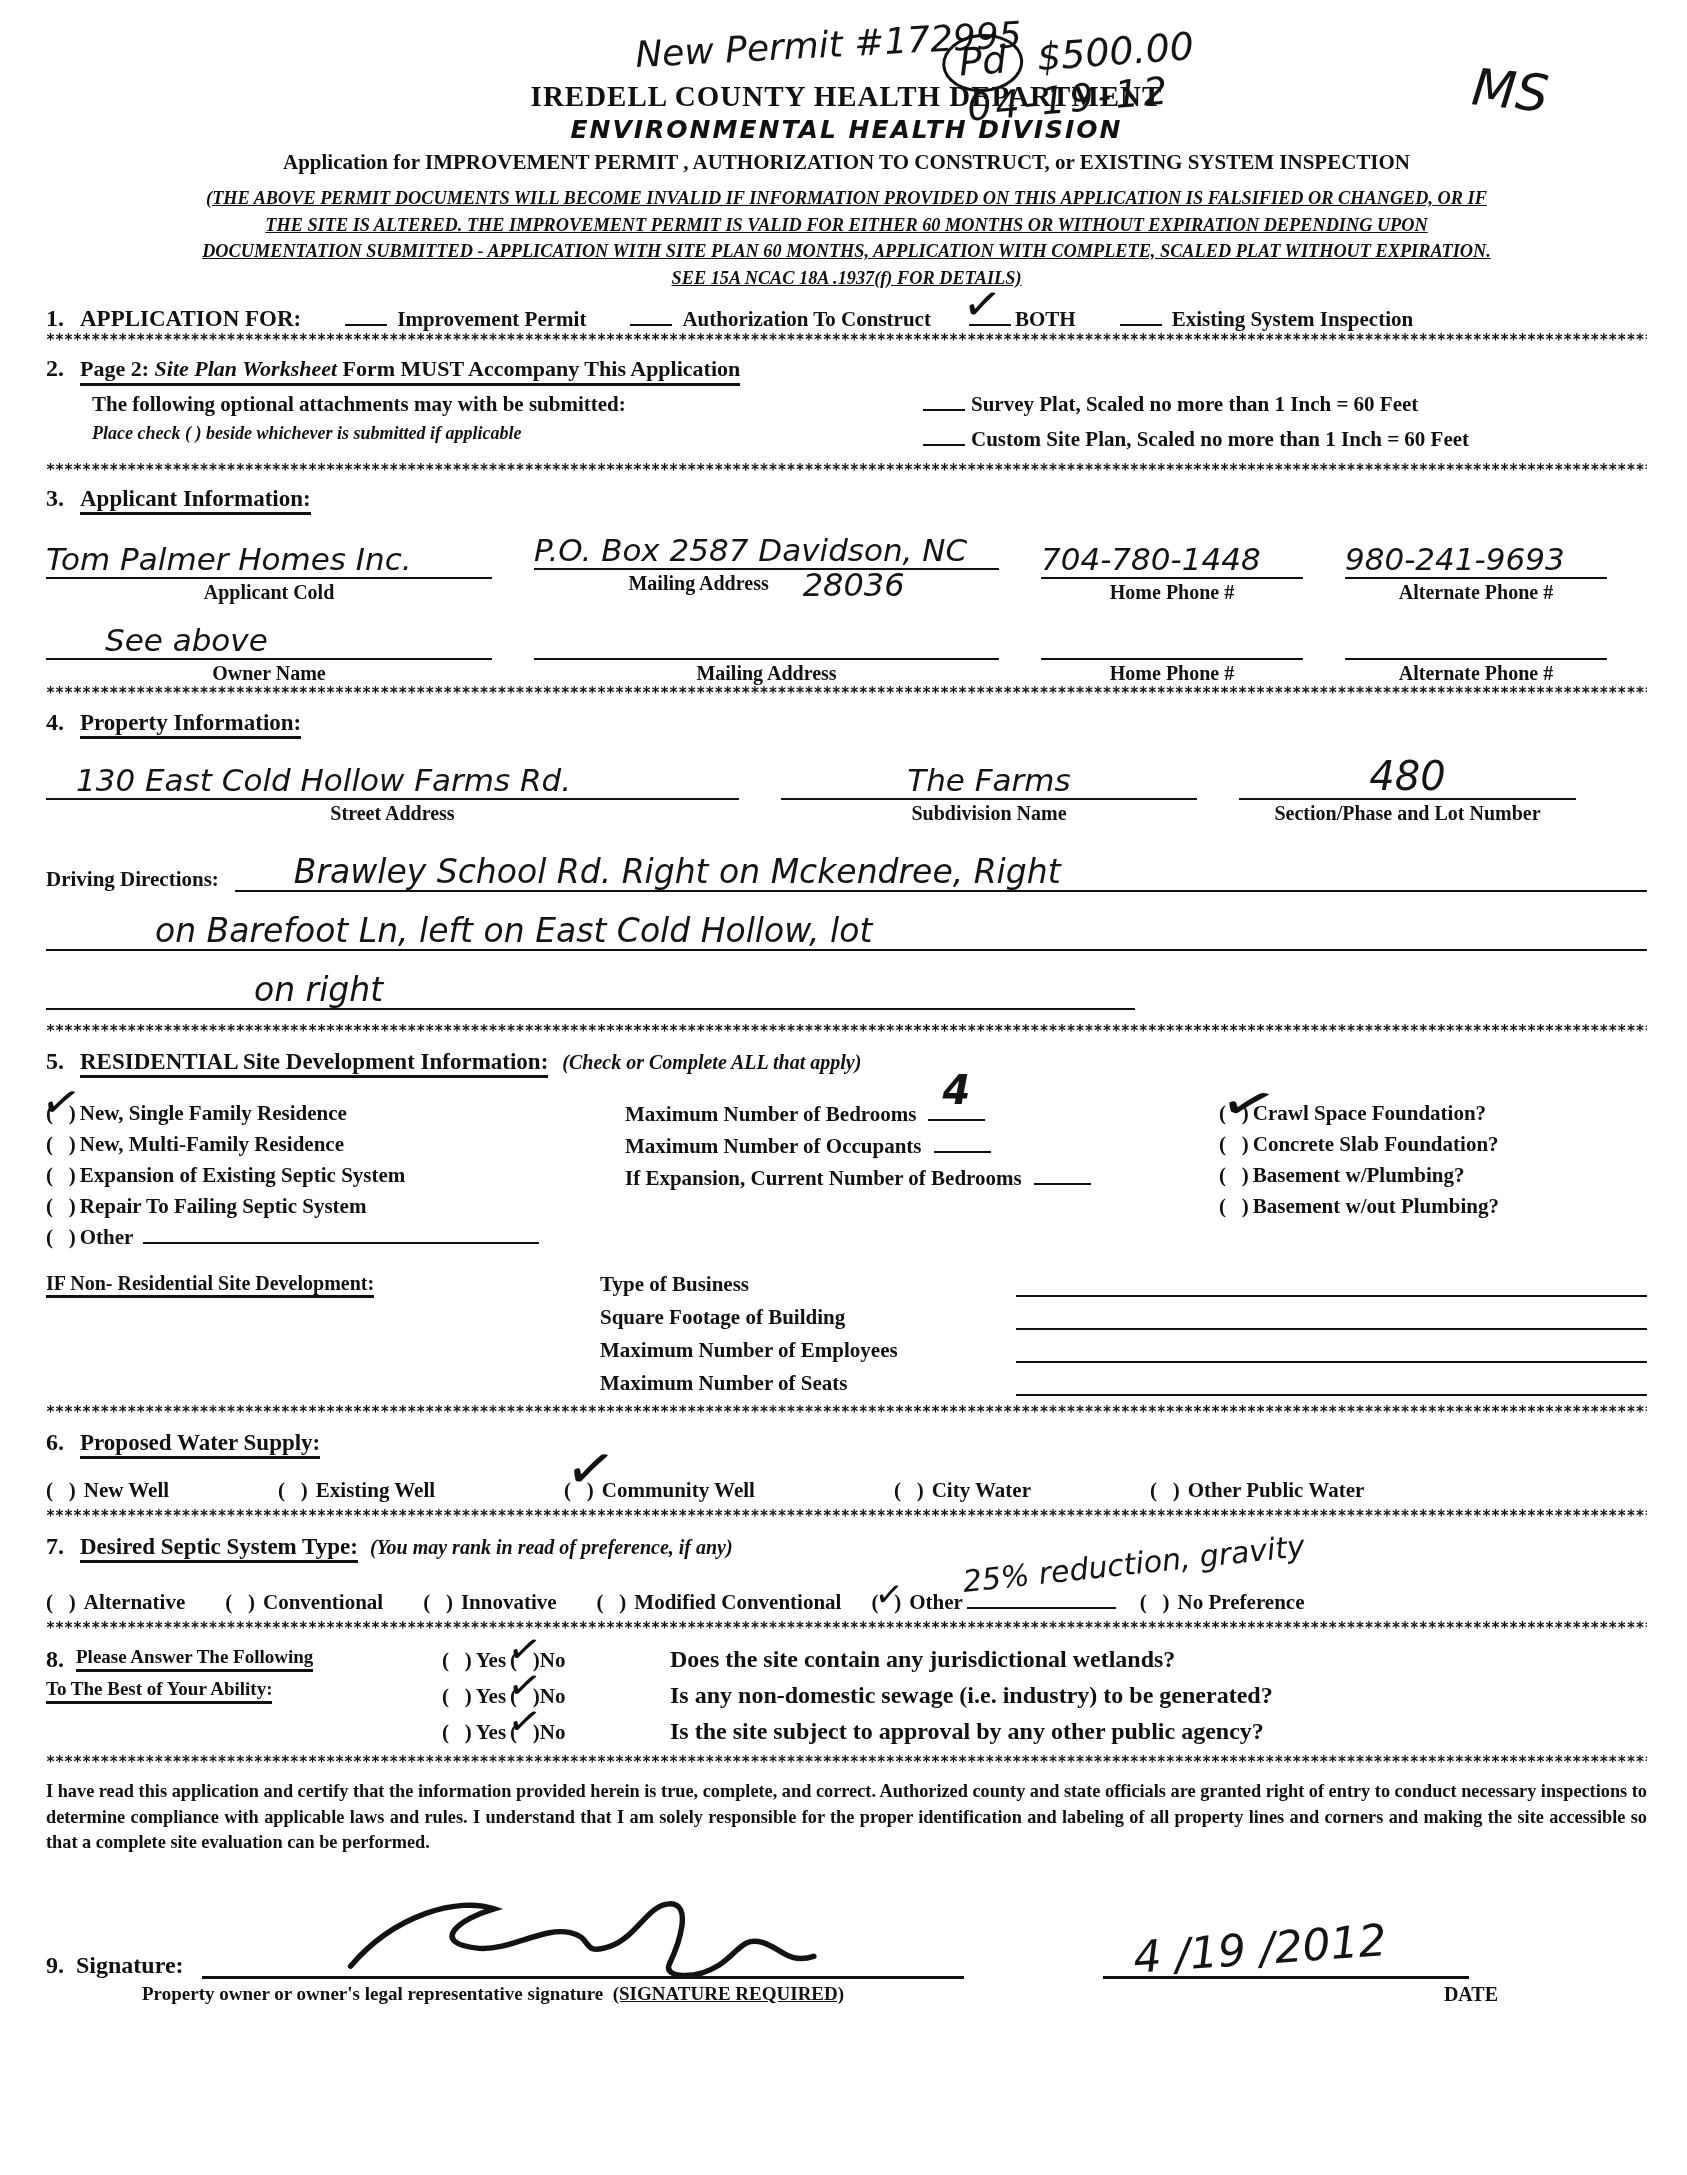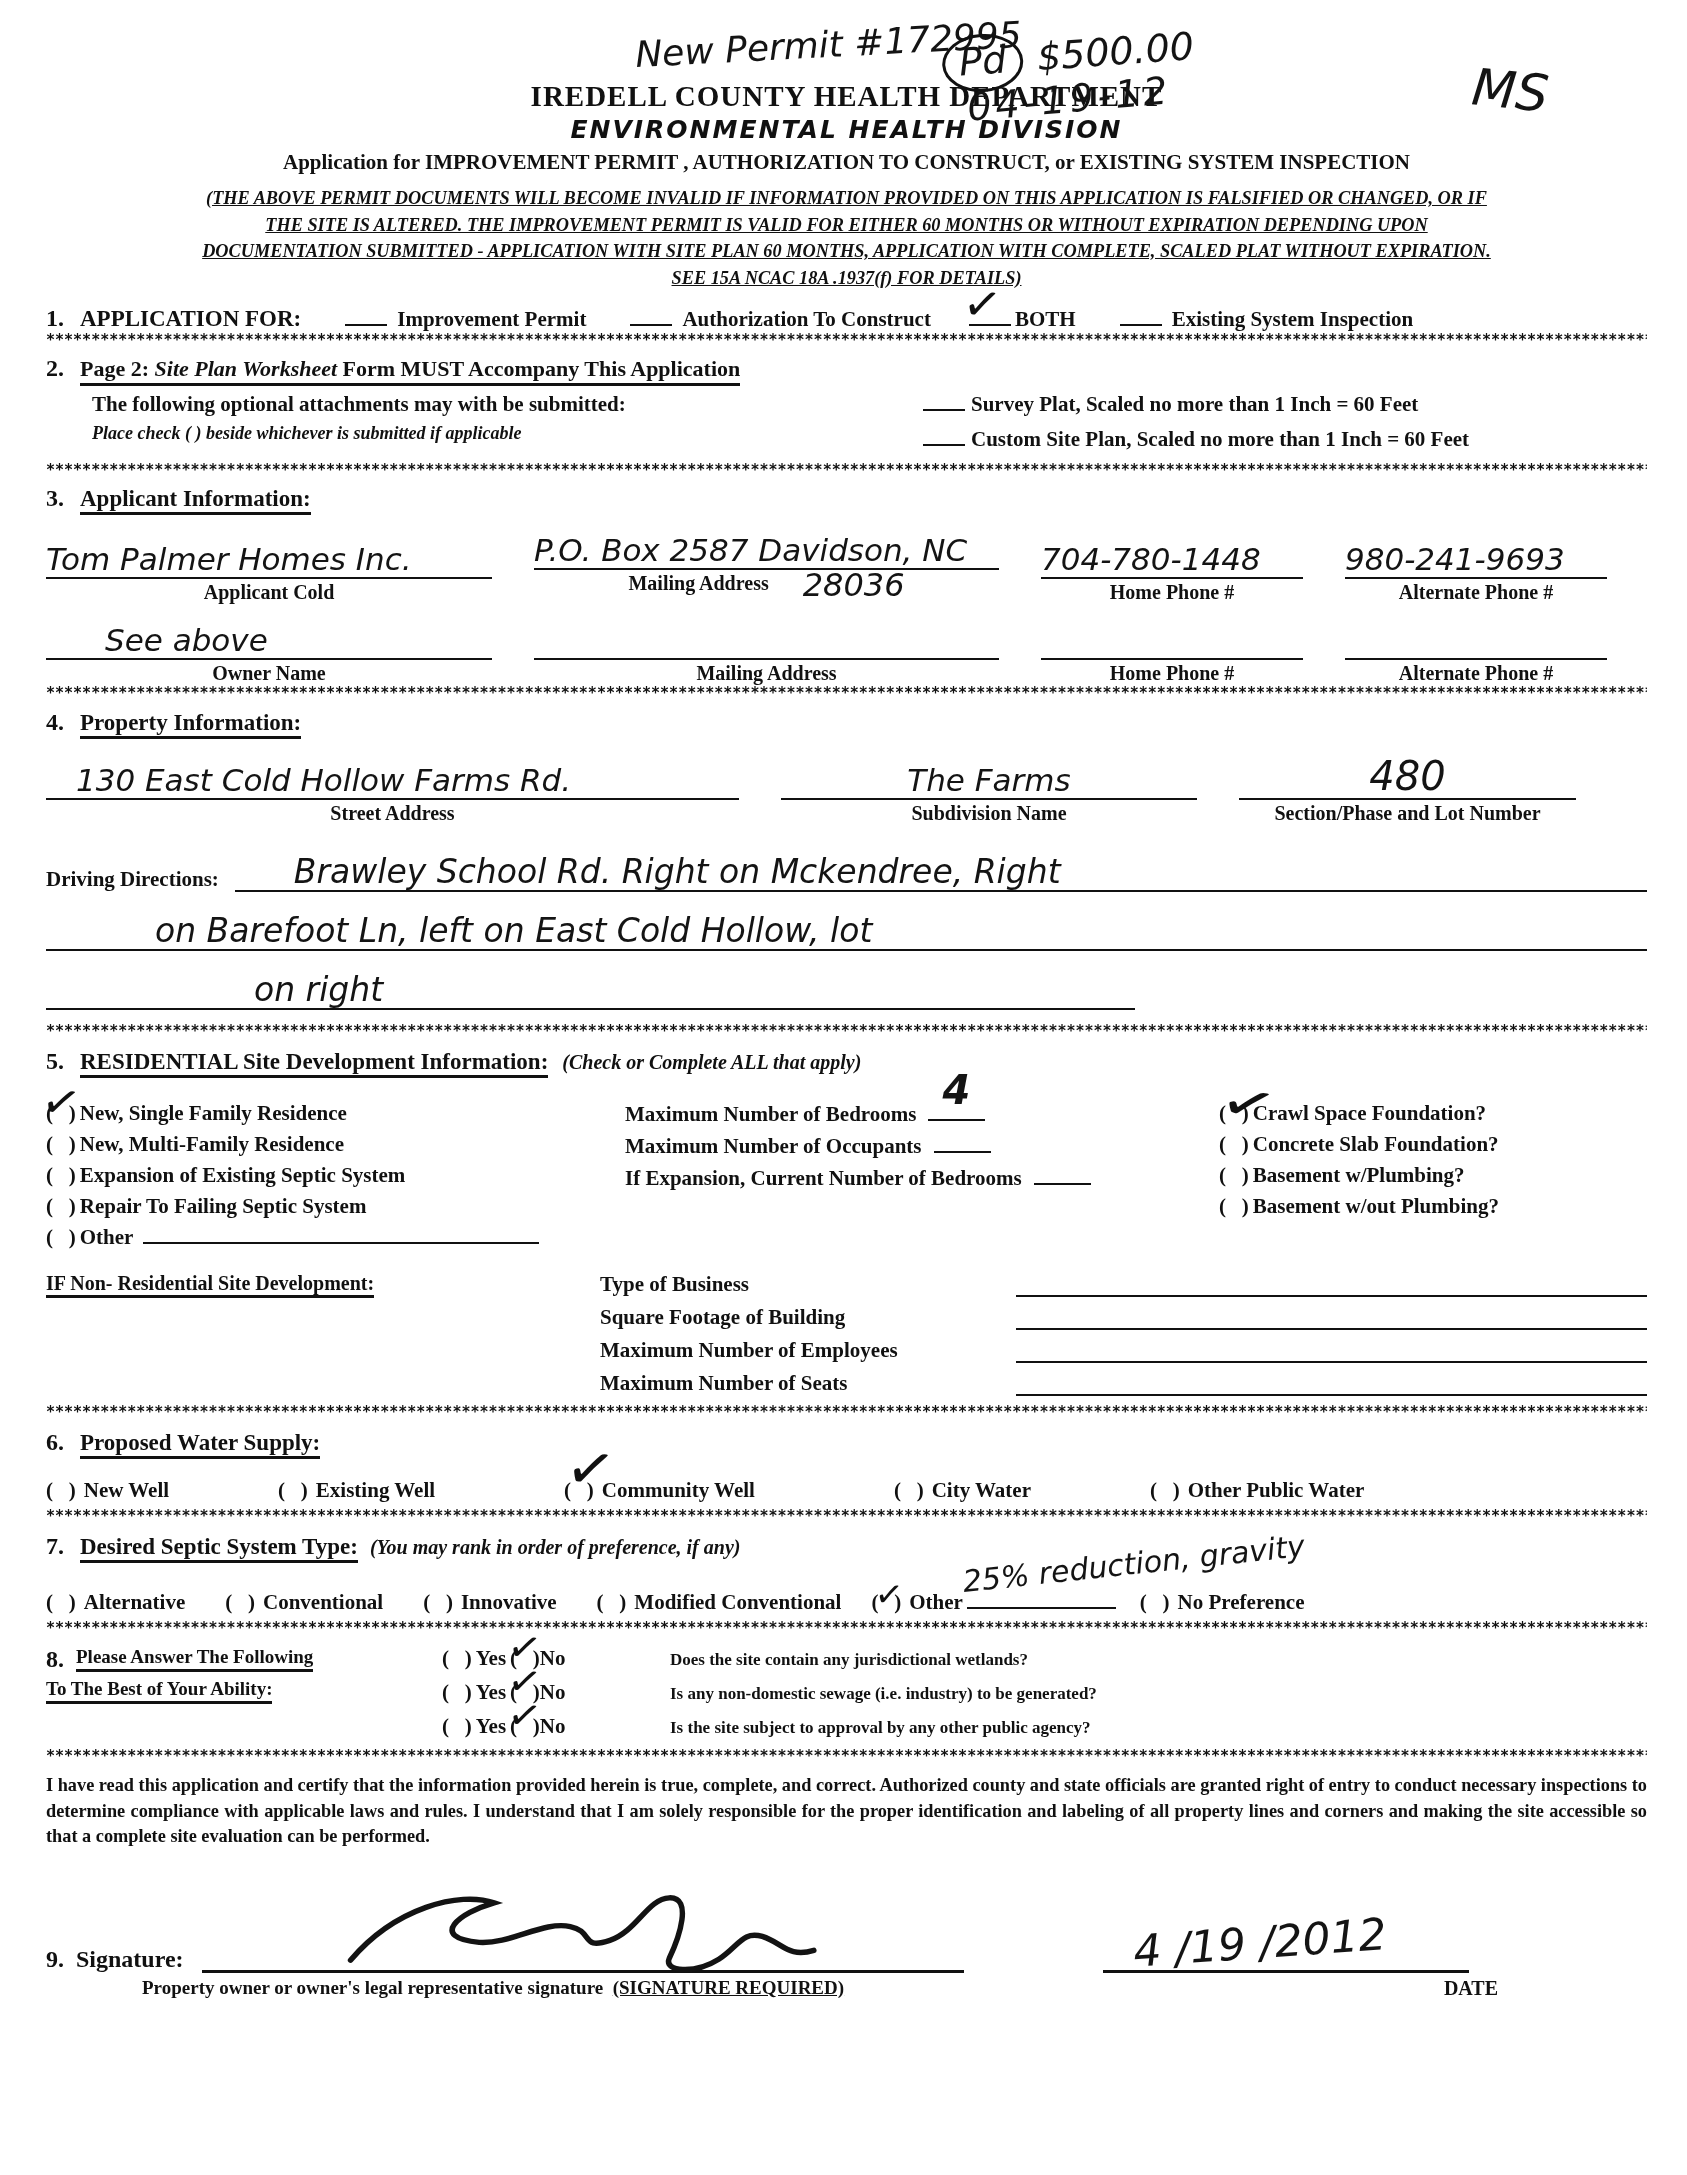--- a/index.html
+++ b/index.html
@@ -99,21 +99,21 @@
   .s7-hw { position:absolute; left:91px; top:-44px; font-size:30px; transform:rotate(-6deg); white-space:nowrap; }
   .s7-line { display:inline-block; border-bottom:2.5px solid #111; width:149px; height:14px; }
 
   
   .s8 { display:flex; margin-top:10px; }
   .s8-titles { width:396px; }
   .s8-titles div { font-weight:bold; font-size:19px; border-bottom:3px solid #111; display:inline-block; padding-bottom:1px; margin-bottom:6px; }
   .s8-qa { flex:1; }
   .s8-row { display:flex; align-items:baseline; margin-bottom:9px; }
   .s8-yn { width:228px; white-space:nowrap; }
-  .s8-q { font-weight:bold; font-size:17px; }
+  .s8-q { font-weight:bold; font-size:24px; }
   .chk-no { left:-2px; top:-22px; font-size:40px; transform:rotate(10deg); }
 
   
   .cert { font-weight:bold; font-size:18.3px; line-height:1.4; margin-top:8px; text-align:justify; }
   .sigrow { display:flex; align-items:flex-end; margin-top:34px; }
   .sig-label { font-weight:bold; font-size:24px; white-space:nowrap; }
   .sig-field { width:762px; border-bottom:3px solid #111; position:relative; height:89px; margin-left:18px; }
   .sig-field svg { position:absolute; left:79px; bottom:-12px; }
   .date-field { width:366px; border-bottom:3px solid #111; position:relative; height:89px; margin-left:139px; }
   .date-field .hw { position:absolute; left:30px; bottom:2px; font-size:44px; white-space:nowrap; transform:rotate(-4deg); }
@@ -342,21 +342,21 @@
         <span class="opt-label" style="margin-right:119px">City Water</span>
       <span class="cbx"><span>(&nbsp;&nbsp;&nbsp;)</span></span>
         <span class="opt-label">Other Public Water</span>
     </div>
   </div>
   <div class="stars">************************************************************************************************************************************************************************************************************************************************</div>
 
   <div style="margin-top:8px;">
     <span class="sec-num">7.</span>
     <span class="sec-head">Desired Septic System Type:</span>
-    <span class="note-it" style="margin-left:8px;">(You may rank in order of preference, if any)</span>
+    <span class="note-it" style="margin-left:8px;">(You may rank in read of preference, if any)</span>
     <div class="optrow" style="margin-top:30px;">
       <span class="cbx"><span>(&nbsp;&nbsp;&nbsp;)</span></span>
         <span class="opt-label" style="margin-right:40px">Alternative</span>
       <span class="cbx"><span>(&nbsp;&nbsp;&nbsp;)</span></span>
         <span class="opt-label" style="margin-right:40px">Conventional</span>
       <span class="cbx"><span>(&nbsp;&nbsp;&nbsp;)</span></span>
         <span class="opt-label" style="margin-right:40px">Innovative</span>
       <span class="cbx"><span>(&nbsp;&nbsp;&nbsp;)</span></span>
         <span class="opt-label" style="margin-right:30px">Modified Conventional</span>
       <span class="s7-other-wrap">

